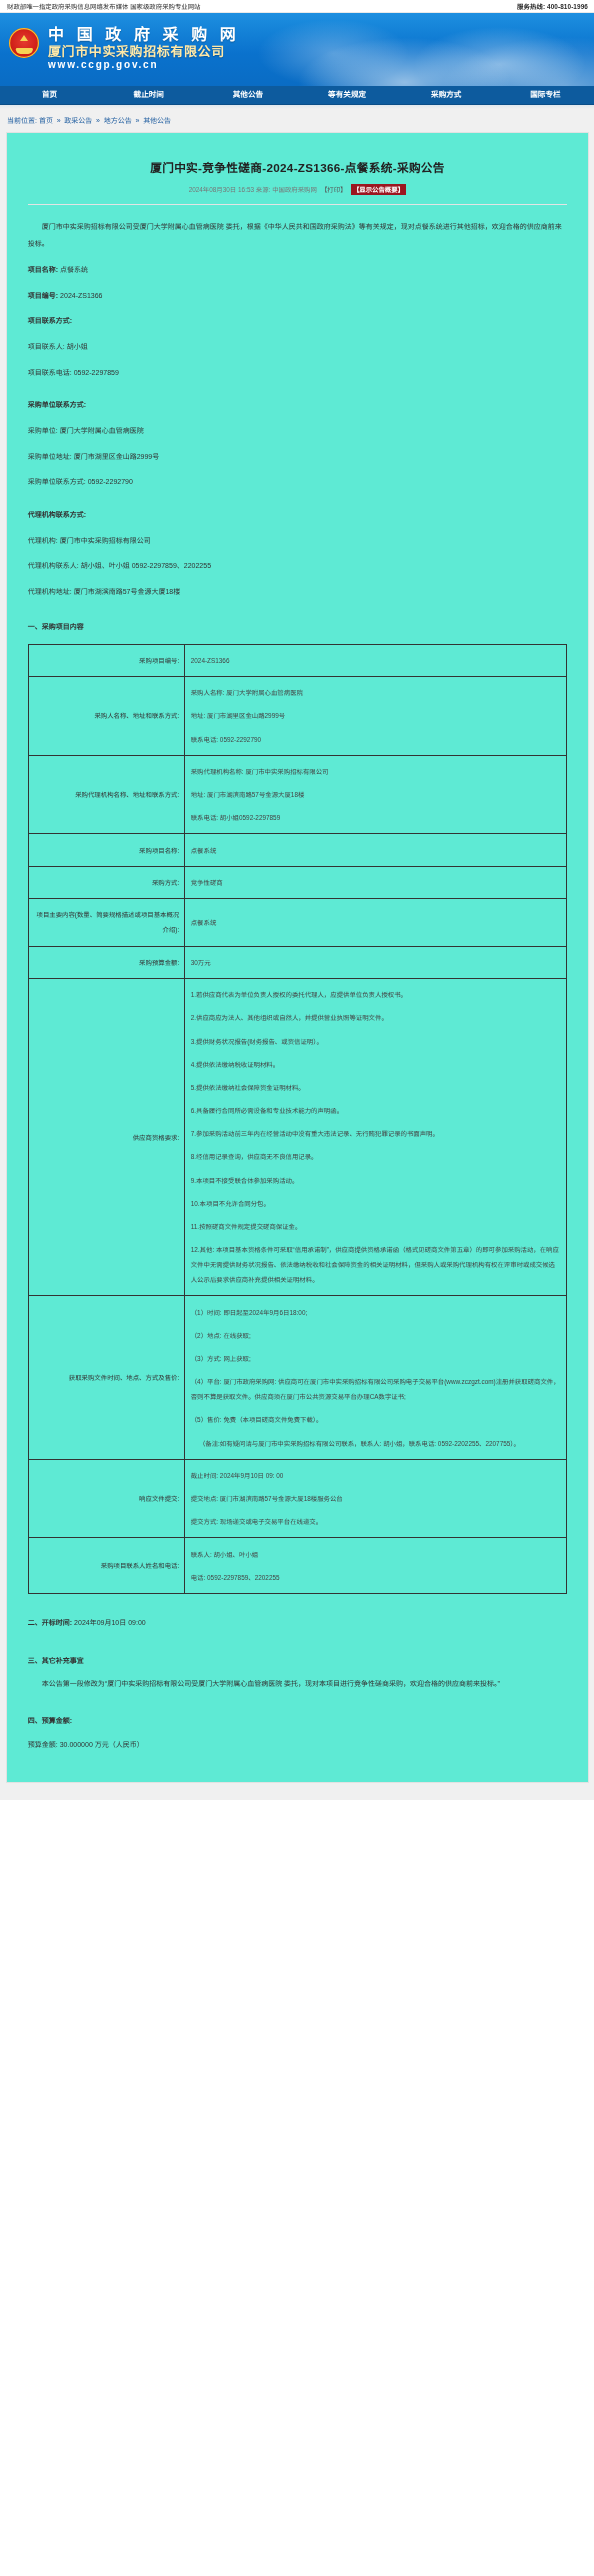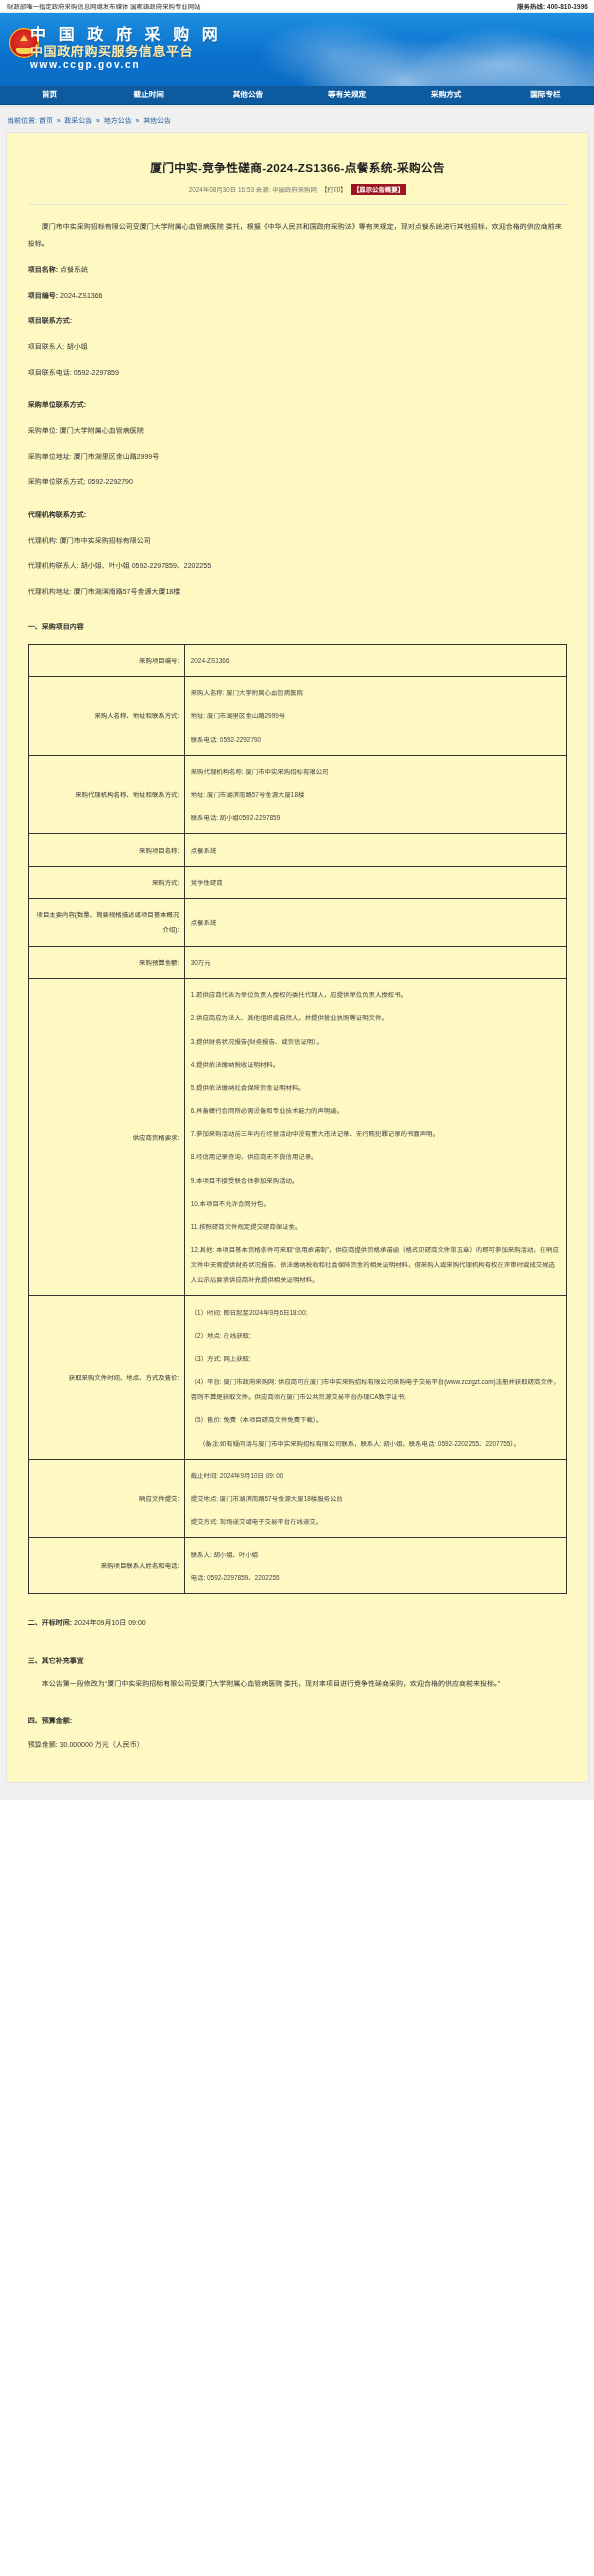--- a/index.html
+++ b/index.html
@@ -53,21 +53,21 @@
     border-bottom:6.4px solid #f7d354;
   }
   .emblem:after{
     content:"";
     position:absolute;left:50%;bottom:4.1px;transform:translateX(-50%);
     width:16.3px;height:6.4px;
     background:#f7d354;
     border-radius:1.2px 1.2px 4.7px 4.7px;
   }
   .brand{
-    position:absolute; left:30px; top:13px;
+    position:absolute; left:48px; top:13px;
     color:#fff;
   }
   .brand .l1{
     font-size:16px; font-weight:bold; letter-spacing:4.1px; line-height:17.5px;
     text-shadow:0 0.6px 1.2px rgba(0,0,0,.25);
   }
   .brand .l2{
     font-size:13px; font-weight:bold; letter-spacing:0.6px; line-height:15px;
     color:#ffe9a8;
     text-shadow:0 0.6px 1.2px rgba(0,0,0,.25);
@@ -107,21 +107,21 @@
   }
   .crumbwrap a{ color:#1b5a9e; text-decoration:none; }
   .crumbwrap .sep{ color:#1b5a9e; margin:0 1.8px; }
 
   
   .page{
     background:#f0f0f0;
     padding:0 5.8px 16.3px 5.8px;
   }
   .card{
-    background:#fef9c3;
+    background:#5eead4;
     border:0.6px solid #e2e2e2;
     padding:15px 21px 23.4px 21px;
   }
   h1.title{
     margin:10.5px 0 0 0;
     font-size:11.7px;
     font-weight:bold;
     text-align:center;
     color:#222;
     letter-spacing:0.3px;
@@ -193,21 +193,21 @@
 
 <div class="topbar">
   <span>财政部唯一指定政府采购信息网络发布媒体 国家级政府采购专业网站</span>
   <span class="hot">服务热线: 400-810-1996</span>
 </div>
 
 <div class="banner">
   <div class="emblem"></div>
   <div class="brand">
     <div class="l1">中 国 政 府 采 购 网</div>
-    <div class="l2">中国政府购买服务信息平台</div>
+    <div class="l2">厦门市中实采购招标有限公司</div>
     <div class="l3">www.ccgp.gov.cn</div>
   </div>
 </div>
 
 <div class="nav">
   <ul>
     <li>首页</li>
     <li>截止时间</li>
     <li>其他公告</li>
     <li>等有关规定</li>

